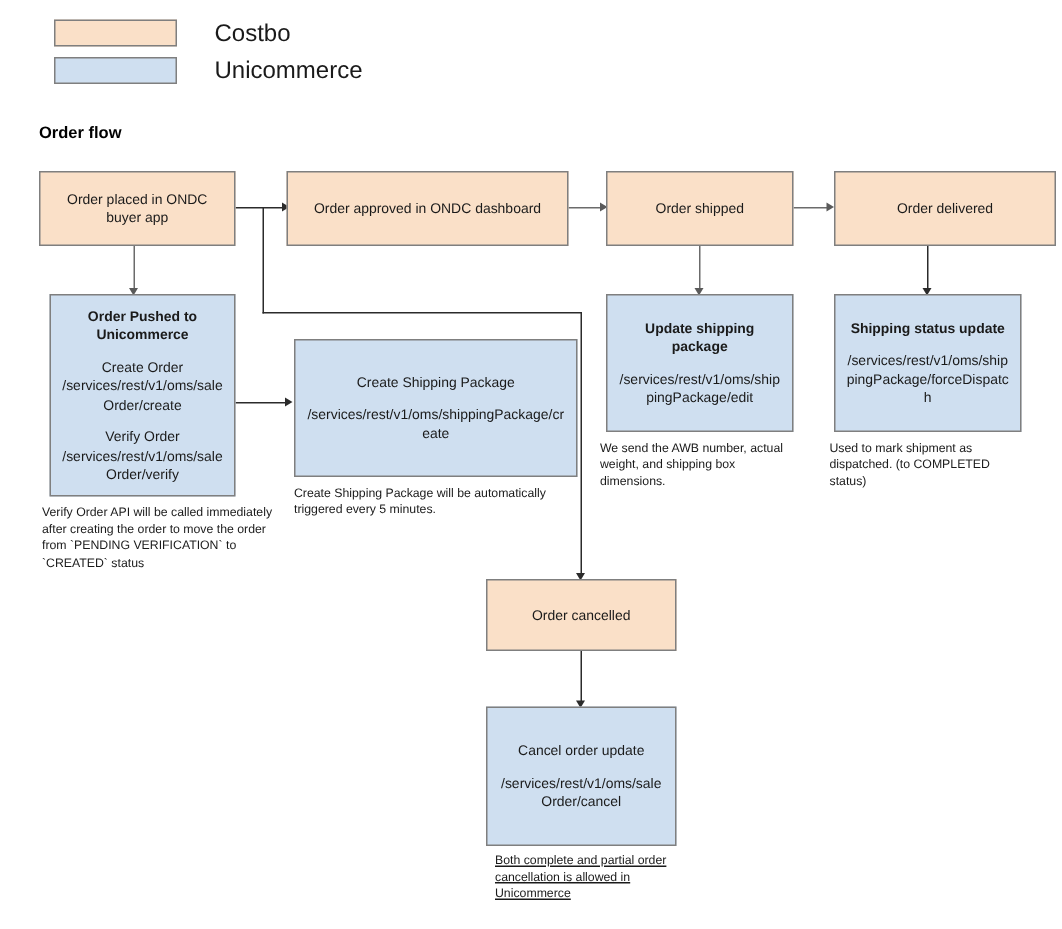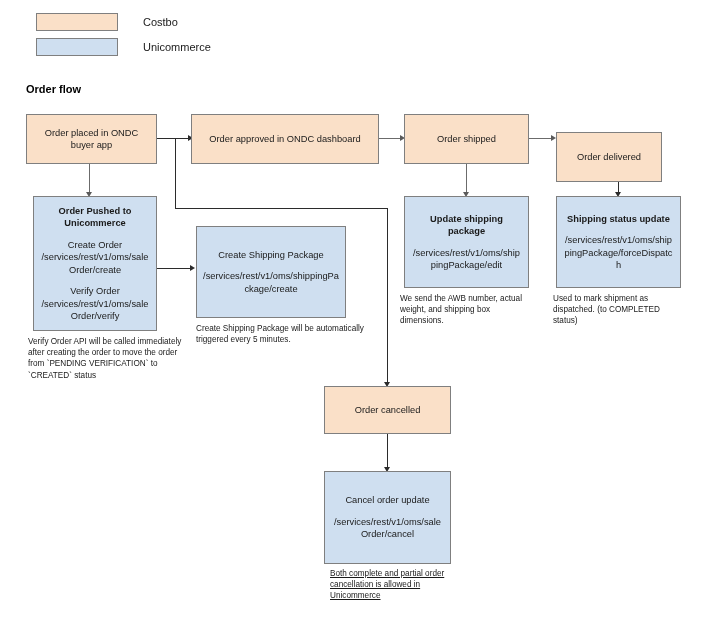--- a/index.html
+++ b/index.html
@@ -19,21 +19,21 @@
     overflow: hidden;
   }
   .abs { position: absolute; }
 
   
   .legend-swatch {
     border: 1px solid #7f7f7f;
     box-sizing: border-box;
   }
   .legend-label {
-    font-size: 11px;
+    font-size: 16px;
     color: #1a1a1a;
     line-height: 13px;
     white-space: nowrap;
   }
 
   .section-title {
     font-size: 11px;
     font-weight: bold;
     color: #000000;
     white-space: nowrap;
@@ -148,35 +148,35 @@
   </div>
 
   <div class="abs box peach" style="left:26px; top:114px; width:131px; height:50px;">
     <div class="box-title">Order placed in ONDC buyer app</div>
   </div>
 
   <div class="abs box peach" style="left:404px; top:114px; width:125px; height:50px;">
     <div class="box-title">Order shipped</div>
   </div>
 
-  <div class="abs box peach" style="left:556px; top:132px; width:106px; height:50px;">
+  <div class="abs box peach" style="left:556px; top:114px; width:148px; height:50px;">
     <div class="box-title">Order delivered</div>
   </div>
 
   <div class="abs box blue" style="left:33px; top:196px; width:124px; height:135px;">
     <div class="box-title bold">Order Pushed to Unicommerce</div>
     <div class="gap"></div>
     <div class="box-sub">Create Order</div>
     <div class="box-sub">/services/rest/v1/oms/saleOrder/create</div>
     <div class="gap"></div>
     <div class="box-sub">Verify Order</div>
     <div class="box-sub">/services/rest/v1/oms/saleOrder/verify</div>
   </div>
 
-  <div class="abs box blue" style="left:196px; top:226px; width:150px; height:92px;">
+  <div class="abs box blue" style="left:196px; top:226px; width:189px; height:92px;">
     <div class="box-title">Create Shipping Package</div>
     <div class="gap"></div>
     <div class="box-sub">/services/rest/v1/oms/shippingPackage/create</div>
   </div>
 
   <div class="abs box blue" style="left:404px; top:196px; width:125px; height:92px;">
     <div class="box-title bold">Update shipping package</div>
     <div class="gap"></div>
     <div class="box-sub">/services/rest/v1/oms/shippingPackage/edit</div>
   </div>

